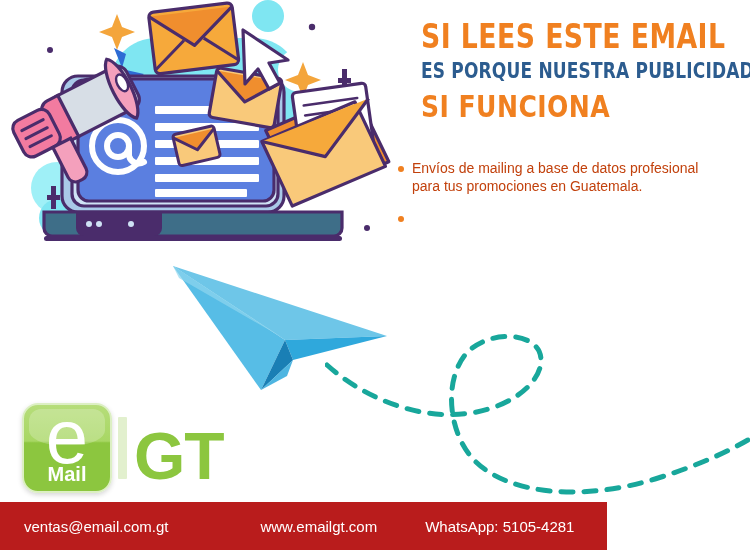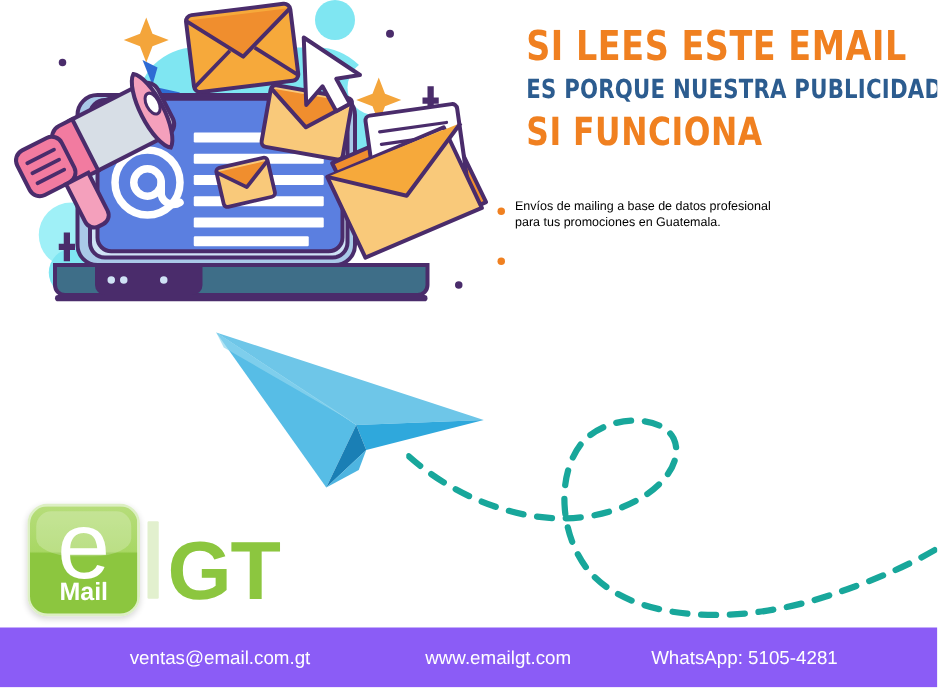--- a/index.html
+++ b/index.html
@@ -106,23 +106,23 @@
     flex: 0 0 auto;
     width: 6px;
     height: 6px;
     border-radius: 50%;
     background: #F08020;
     margin-top: 6px;
     margin-right: 8px;
   }
   .bullet-text {
     font-family: "Liberation Sans", sans-serif;
-    font-size: 10px;
+    font-size: 14px;
     line-height: 1.28;
-    color: #000000;
+    color: #c2410c;
     white-space: pre-line;
   }
 
   
   #logo {
     position: absolute;
     left: 22px;
     top: 400px;
     display: flex;
     align-items: center;
@@ -186,36 +186,35 @@
     color: #8CC63F;
     letter-spacing: -1px;
     margin-top: 15px;
   }
 
   
   #footer {
     position: absolute;
     left: 0;
     bottom: 0;
-    width: 750px;
+    width: 607px;
     height: 48px;
-    background: #8b5cf6;
+    background: #b91c1c;
     display: flex;
     align-items: center;
-    justify-content: center;
   }
   .footer-item {
     font-family: "Liberation Sans", sans-serif;
     font-size: 15px;
     color: #ffffff;
     white-space: nowrap;
   }
   #footer-email { margin-left: 24px; }
   #footer-web   { margin-left: 92px; }
-  #footer-wa    { margin-left: 64px; }
+  #footer-wa    { margin-left: 48px; }
 </style>
 </head>
 <body>
 
 <div id="poster">
 
   <div id="illustration">
     <svg width="400" height="270" viewBox="0 0 400 270" xmlns="http://www.w3.org/2000/svg">
 
       <g>

